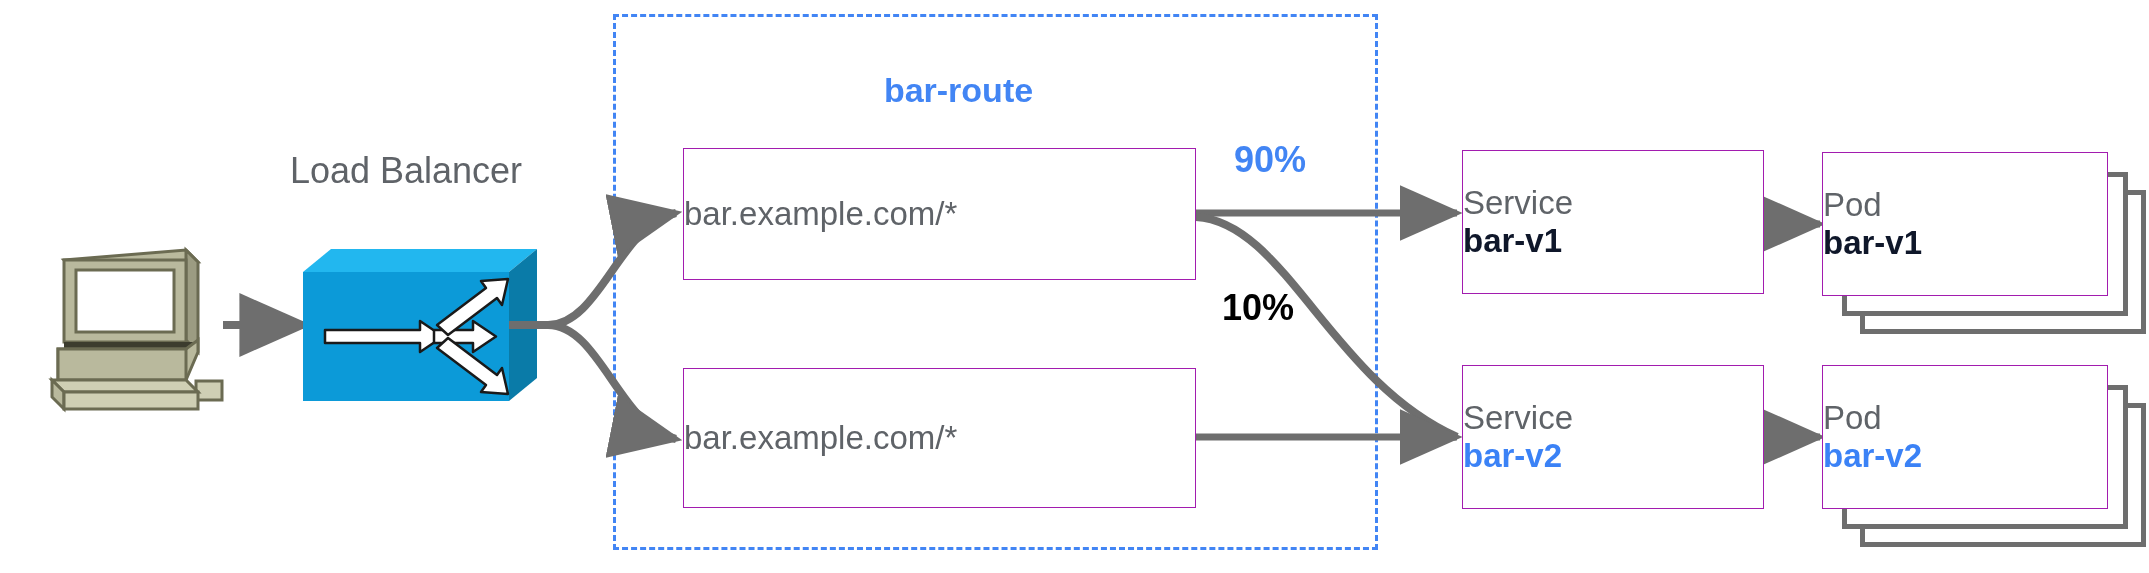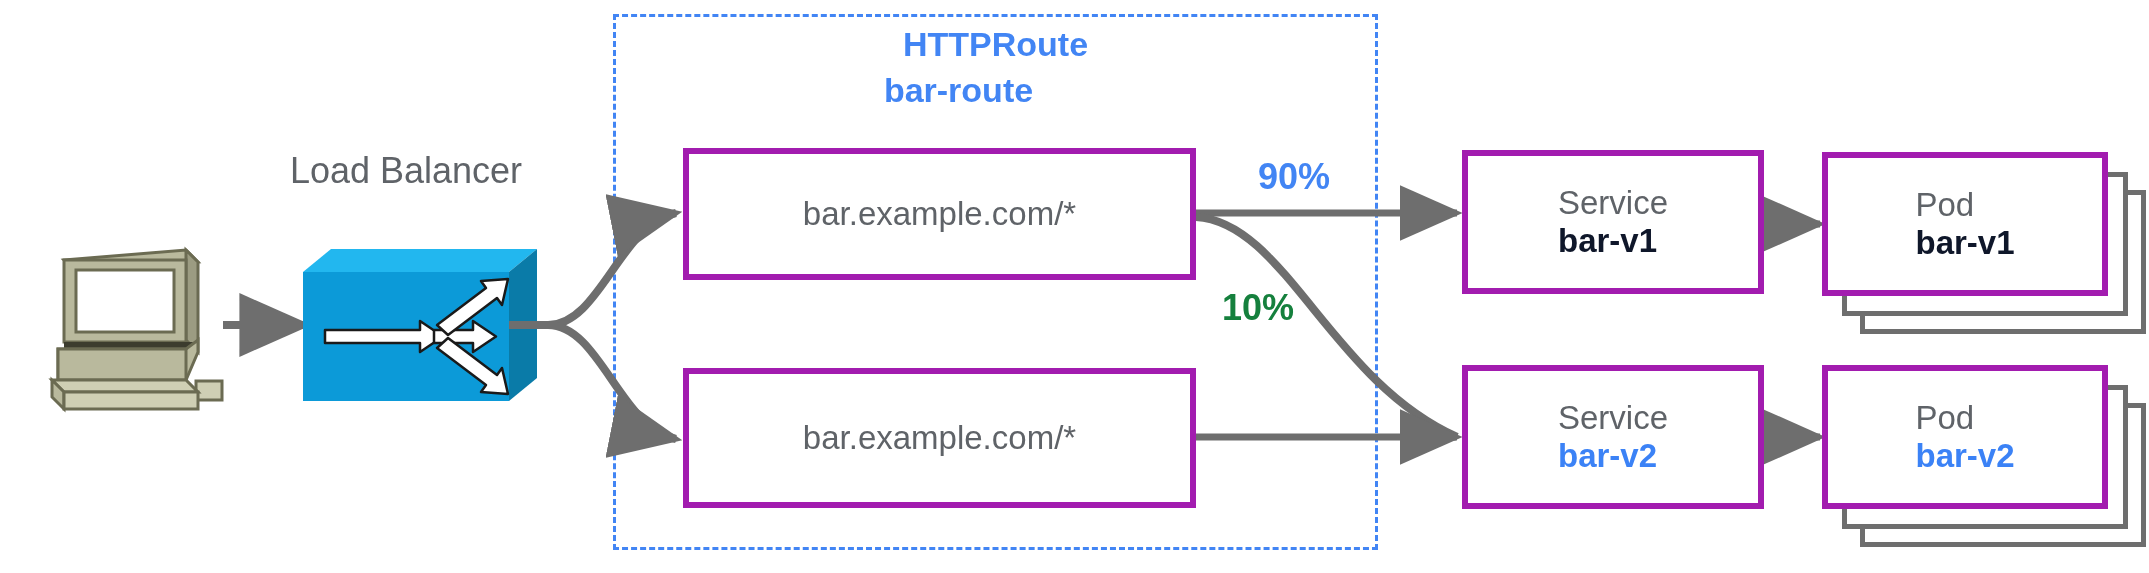--- a/index.html
+++ b/index.html
@@ -6,42 +6,41 @@
   body{font-family:"Liberation Sans", sans-serif;}
   #canvas{position:relative;width:2149px;height:573px;background:#fff;overflow:hidden;}
   #svg-layer{position:absolute;left:0;top:0;width:2149px;height:573px;}
 
   .lbl{position:absolute;text-align:center;line-height:1.18;white-space:nowrap;}
 
   .title-lb{font-size:36px;font-weight:normal;color:#5f6368;}
   .route-title{font-size:34px;font-weight:bold;color:#4285f4;}
   .pct{font-size:36px;font-weight:bold;}
   .pct-blue{color:#4285f4;}
-  .pct-green{color:#15803d;}
+  .pct-green{color:#000000;}
 
   .boxtext{font-size:33px;color:#5f6368;font-weight:normal;}
   .boxtext .accent-blue{color:#0f172a;font-weight:bold;}
   .boxtext .accent-green{color:#3b82f6;font-weight:bold;}
 
   .node-box{position:absolute;box-sizing:border-box;background:#ffffff;
-            border:6px solid #a21caf;display:flex;align-items:center;
-            justify-content:center;}
+            border:1px solid #a21caf;display:flex;align-items:center;
+            justify-content:flex-start;}
   .stack-shadow{position:absolute;box-sizing:border-box;background:#ffffff;
             border:5px solid #6e6e6e;}
   .dashed-zone{position:absolute;box-sizing:border-box;
             border:3px dashed #4285f4;background:transparent;}
 </style>
 </head>
 <body>
 
 <div id="canvas">
 
   <div class="dashed-zone" style="left:613px;top:14px;width:765px;height:536px;"></div>
 
-  <div class="lbl route-title" style="left:613px;top:24px;width:765px;">HTTPRoute</div>
   <div class="lbl route-title" style="left:613px;top:70px;width:691px;">bar-route</div>
 
   <div class="lbl title-lb" style="left:256px;top:150px;width:300px;">Load Balancer</div>
 
   <svg id="svg-layer" viewBox="0 0 2149 573" xmlns="http://www.w3.org/2000/svg">
     <defs>
       <marker id="arrowhead" markerWidth="9" markerHeight="8" refX="8.2" refY="4" orient="auto" markerUnits="strokeWidth">
         <path d="M0,0 L9,4 L0,8 z" fill="#6e6e6e"></path>
       </marker>
       <marker id="arrowhead-sm" markerWidth="9" markerHeight="8" refX="8.2" refY="4" orient="auto" markerUnits="strokeWidth">
@@ -98,21 +97,21 @@
     <line x1="1196" y1="213" x2="1457" y2="213" stroke="#6e6e6e" stroke-width="7" marker-end="url(#arrowhead)"></line>
 
     <path d="M1196,217 C 1285,222 1330,380 1457,437" fill="none" stroke="#6e6e6e" stroke-width="8"></path>
 
     <line x1="1196" y1="437" x2="1457" y2="437" stroke="#6e6e6e" stroke-width="7" marker-end="url(#arrowhead)"></line>
 
     <line x1="1764" y1="224" x2="1820" y2="224" stroke="#6e6e6e" stroke-width="7" marker-end="url(#arrowhead-sm)"></line>
     <line x1="1764" y1="437" x2="1820" y2="437" stroke="#6e6e6e" stroke-width="7" marker-end="url(#arrowhead-sm)"></line>
   </svg>
 
-  <div class="lbl pct pct-blue" style="left:1210px;top:156px;width:120px;text-align:right;">90%</div>
+  <div class="lbl pct pct-blue" style="left:1210px;top:139px;width:120px;text-align:center;">90%</div>
   <div class="lbl pct pct-green" style="left:1222px;top:287px;width:120px;text-align:left;">10%</div>
 
   <div class="node-box" style="left:683px;top:148px;width:513px;height:132px;">
     <div class="boxtext">
       <div>bar.example.com/*</div>
     </div>
   </div>
 
   <div class="node-box" style="left:683px;top:368px;width:513px;height:140px;">
     <div class="boxtext">

